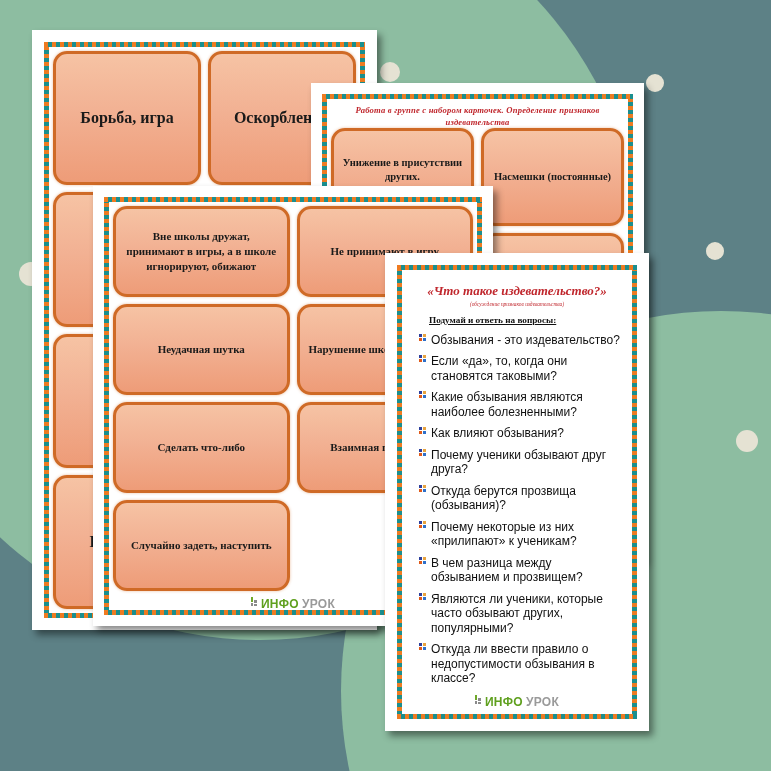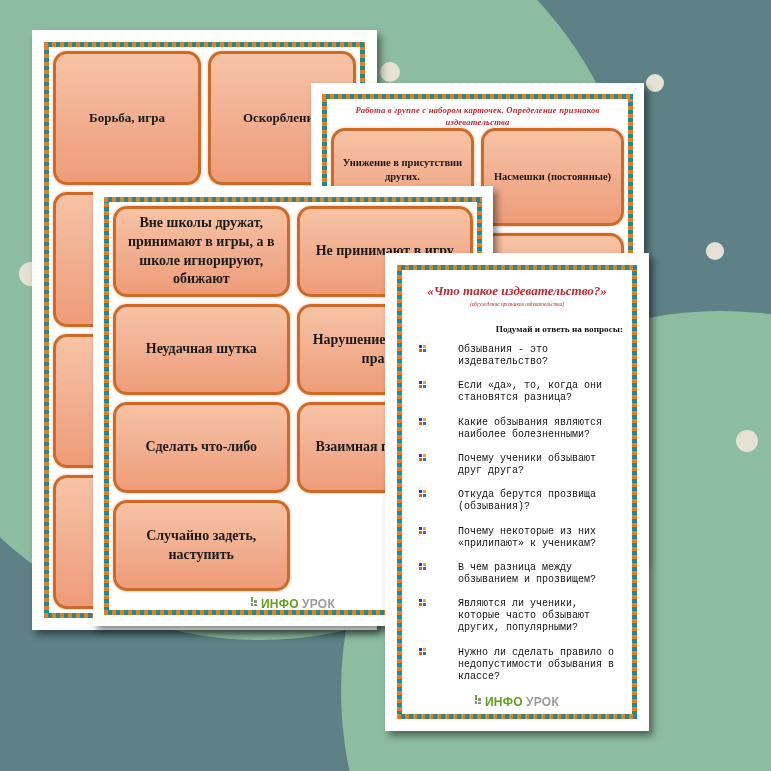--- a/index.html
+++ b/index.html
@@ -70,28 +70,28 @@
     color:#1a1a1a;
     padding:4px 8px;
     box-sizing:border-box;
     line-height:1.35;
     box-shadow:0 0 3px rgba(207,106,38,.45);
   }
 
   
   #sheet1{left:32px;top:30px;width:345px;height:600px;}
   #sheet1 .inner{left:12px;top:12px;right:12px;bottom:12px;}
-  #sheet1 .wcard{font-size:13px;}
+  #sheet1 .wcard{font-size:16px;}
   #sheet1 .cards{grid-template-rows:repeat(4,1fr);}
 
   
   #sheet2{left:93px;top:186px;width:400px;height:440px;}
   #sheet2 .inner{left:11px;top:11px;right:11px;bottom:11px;}
   #sheet2 .page-body{bottom:24px;}
-  #sheet2 .wcard{font-size:14px;}
+  #sheet2 .wcard{font-size:11px;}
   #sheet2 .cards{grid-template-rows:repeat(4,1fr);}
 
   
   #sheet3{left:311px;top:83px;width:333px;height:478px;}
   #sheet3 .inner{left:11px;top:11px;right:11px;bottom:11px;}
   #sheet3 .page-body{top:34px;}
   #sheet3 .wcard{font-size:10.5px;}
   #sheet3 .cards{grid-template-rows:repeat(4,1fr);}
 
   .sheet-title{
@@ -117,42 +117,41 @@
   }
   .q-sub{
     text-align:center;
     font-family:"Liberation Serif", serif;
     font-style:italic;
     color:#c0272d;font-size:5.4px;
     margin-top:2px;
   }
   .q-lead{
     font-family:"Liberation Serif", serif;
-    font-weight:bold;
+    font-weight:bold;text-decoration:underline;
     color:#111;font-size:9.2px;
-    margin:17px 0 0 18px;
-    text-align:right;
+    margin:8px 0 0 18px;
   }
   .q-list{
     flex:1;display:flex;flex-direction:column;
     justify-content:space-around;
     margin:4px 0 0 8px;
   }
   .q-item{display:flex;align-items:flex-start;gap:5px;}
   .bullet{
     flex:0 0 auto;margin-top:1px;
     width:7px;height:7px;position:relative;
   }
   .bullet .b1{position:absolute;left:0;top:0;width:3px;height:3px;background:#2c3f9e;}
   .bullet .b2{position:absolute;left:4px;top:0;width:3px;height:3px;background:#e8a33d;}
   .bullet .b3{position:absolute;left:0;top:4px;width:3px;height:3px;background:#e05a18;}
   .bullet .b4{position:absolute;left:4px;top:4px;width:3px;height:3px;background:#2e6fc9;}
   .q-text{
-    font-family:Liberation Mono, monospace;
-    font-size:10px;color:#111;line-height:1.2;margin-left:27px;
+    font-family:Liberation Sans, sans-serif;
+    font-size:12px;color:#111;line-height:1.2;
   }
 
   
   .logo{
     display:flex;align-items:flex-start;justify-content:center;
     gap:3px;margin-top:4px;
   }
   .logo-mark{position:relative;width:7px;height:12px;}
   .logo-mark i{position:absolute;background:#8a8a8a;display:block;}
   .logo-mark .m1{left:0;top:0;width:2.5px;height:5px;background:#6fa82a;}
@@ -258,38 +257,47 @@
               </span>
             <span class="q-text">Обзывания - это издевательство?</span>
           </div>
           <div class="q-item">
             <span class="bullet">
                 <i class="b1"></i>
                 <i class="b2"></i>
                 <i class="b3"></i>
                 <i class="b4"></i>
               </span>
-            <span class="q-text">Если «да», то, когда они становятся разница?</span>
+            <span class="q-text">Если «да», то, когда они становятся таковыми?</span>
           </div>
           <div class="q-item">
             <span class="bullet">
                 <i class="b1"></i>
                 <i class="b2"></i>
                 <i class="b3"></i>
                 <i class="b4"></i>
               </span>
             <span class="q-text">Какие обзывания являются наиболее болезненными?</span>
           </div>
           <div class="q-item">
             <span class="bullet">
                 <i class="b1"></i>
                 <i class="b2"></i>
                 <i class="b3"></i>
                 <i class="b4"></i>
               </span>
+            <span class="q-text">Как влияют обзывания?</span>
+          </div>
+          <div class="q-item">
+            <span class="bullet">
+                <i class="b1"></i>
+                <i class="b2"></i>
+                <i class="b3"></i>
+                <i class="b4"></i>
+              </span>
             <span class="q-text">Почему ученики обзывают друг друга?</span>
           </div>
           <div class="q-item">
             <span class="bullet">
                 <i class="b1"></i>
                 <i class="b2"></i>
                 <i class="b3"></i>
                 <i class="b4"></i>
               </span>
             <span class="q-text">Откуда берутся прозвища (обзывания)?</span>
@@ -321,21 +329,21 @@
               </span>
             <span class="q-text">Являются ли ученики, которые часто обзывают других, популярными?</span>
           </div>
           <div class="q-item">
             <span class="bullet">
                 <i class="b1"></i>
                 <i class="b2"></i>
                 <i class="b3"></i>
                 <i class="b4"></i>
               </span>
-            <span class="q-text">Нужно ли сделать правило о недопустимости обзывания в классе?</span>
+            <span class="q-text">Откуда ли ввести правило о недопустимости обзывания в классе?</span>
           </div>
         </div>
         <div class="logo-wrap">
           <div class="logo">
             <span class="logo-mark">
               <i class="m1"></i>
                 <i class="m2"></i>
                 <i class="m3"></i>
                 <i class="m4"></i>
             </span>

